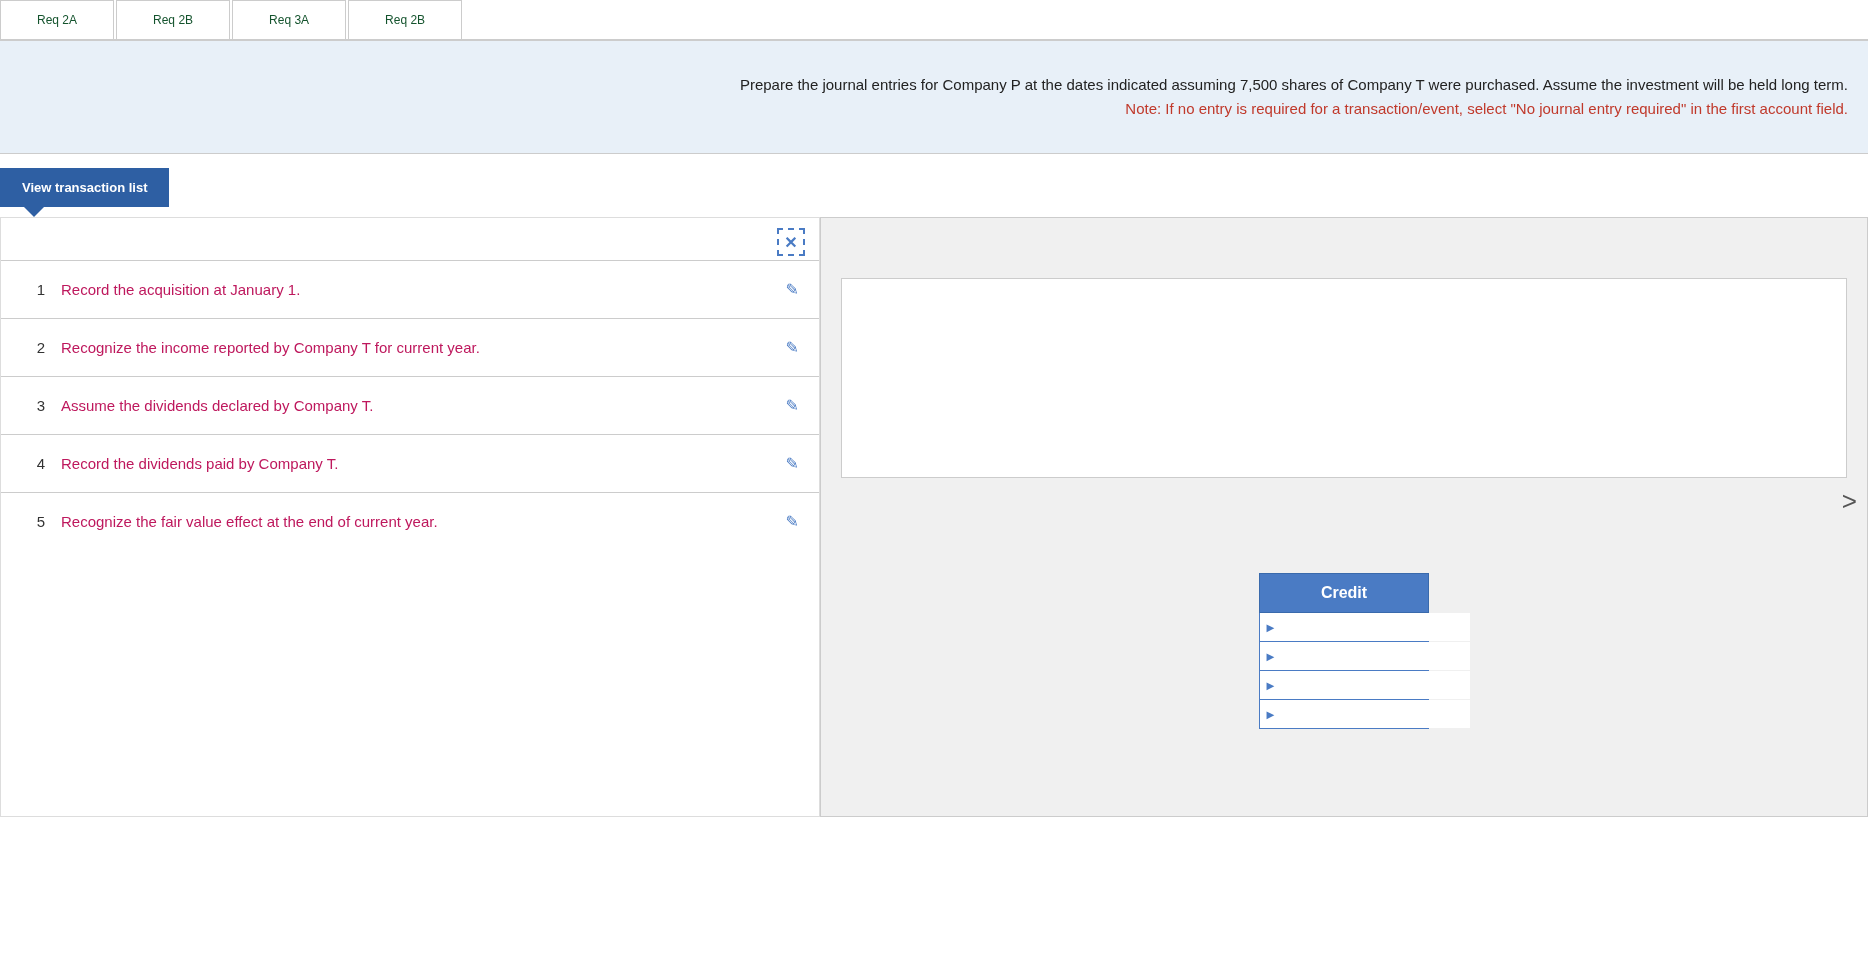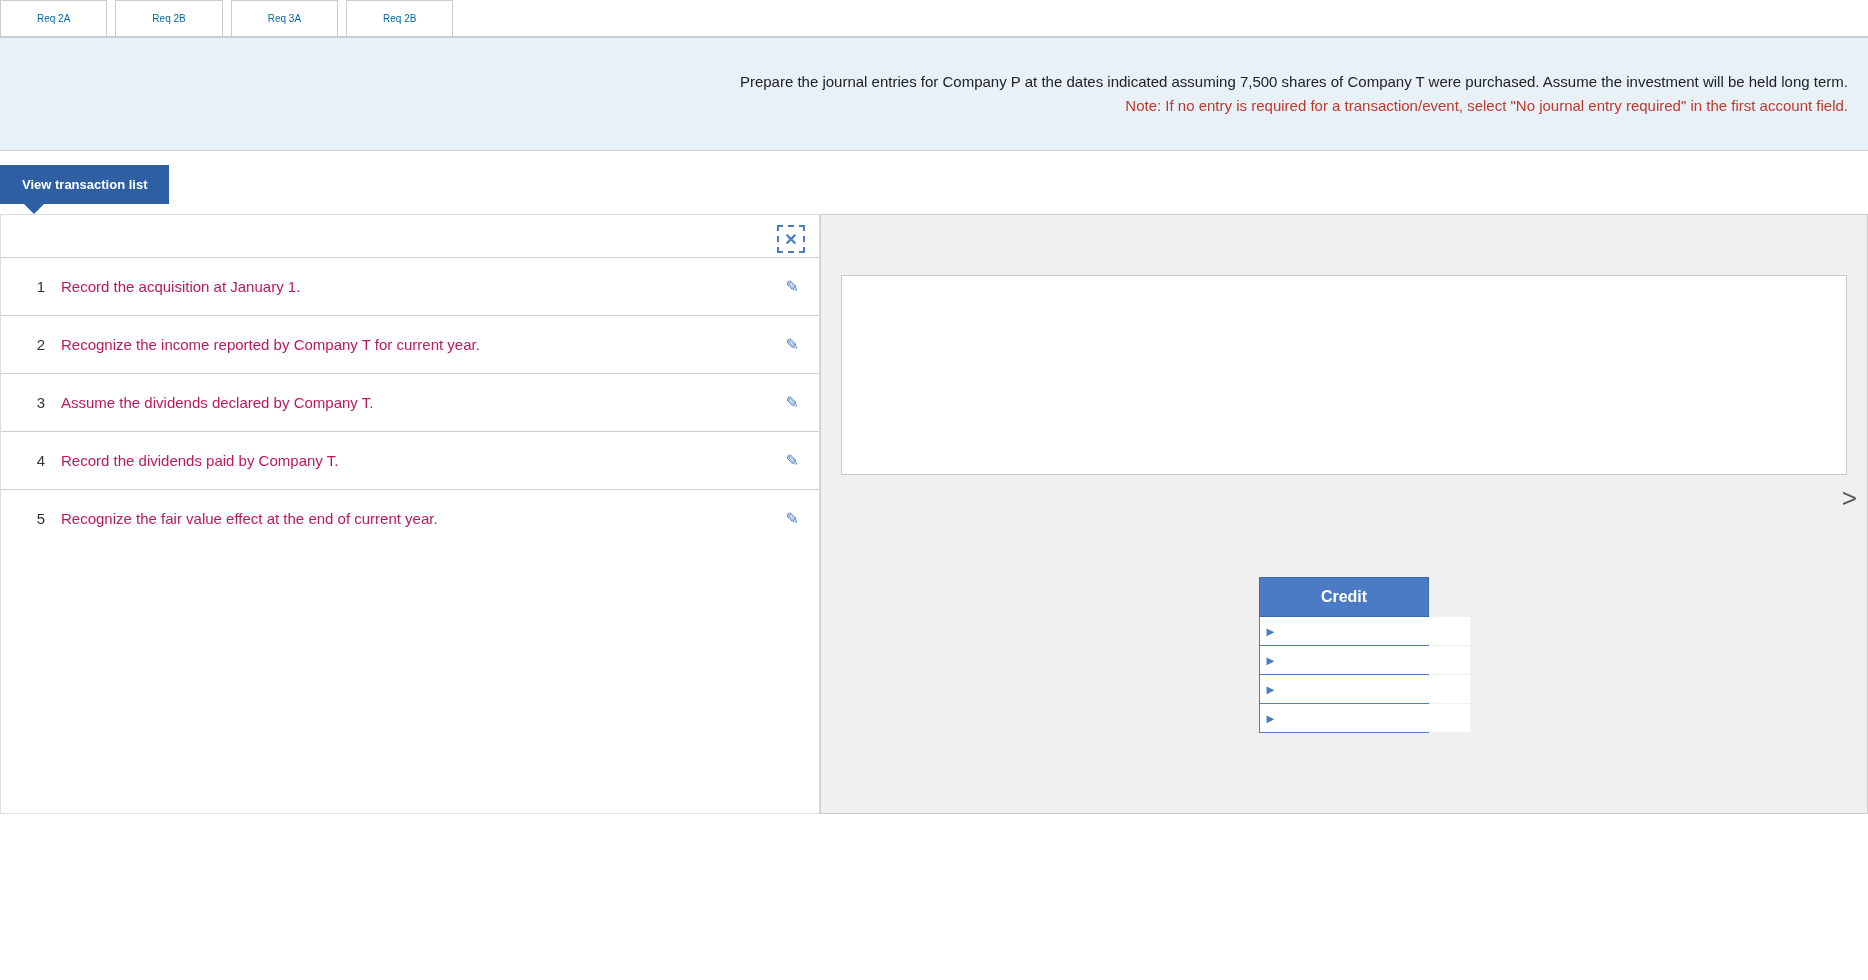--- a/index.html
+++ b/index.html
@@ -10,23 +10,23 @@
       display: flex;
       border-bottom: 2px solid #ccc;
       background: #fff;
     }
     .tab {
       padding: 12px 36px;
       border: 1px solid #ccc;
       border-bottom: none;
       cursor: pointer;
       background: #fff;
-      font-size: 10px;
-      color: #0369a1;
-      margin-right: 8px;
+      font-size: 12px;
+      color: #14532d;
+      margin-right: 2px;
     }
 
     
     .instruction-box {
       background: #e8f0f8;
       padding: 32px 20px;
       border-bottom: 1px solid #ccc;
       font-size: 15px;
       line-height: 1.6;
       text-align: right;
@@ -144,21 +144,21 @@
     .journal-subpanel {
       background: #fff;
       border: 1px solid #ccc;
       margin: 60px 20px 20px 20px;
       min-height: 200px;
     }
 
     
     .credit-section {
       position: absolute;
-      bottom: 80px;
+      bottom: 87px;
       left: 50%;
       transform: translateX(-50%);
       width: 170px;
     }
     .credit-header {
       background: #4a7bc4;
       color: #fff;
       font-weight: bold;
       font-size: 16px;
       text-align: center;

